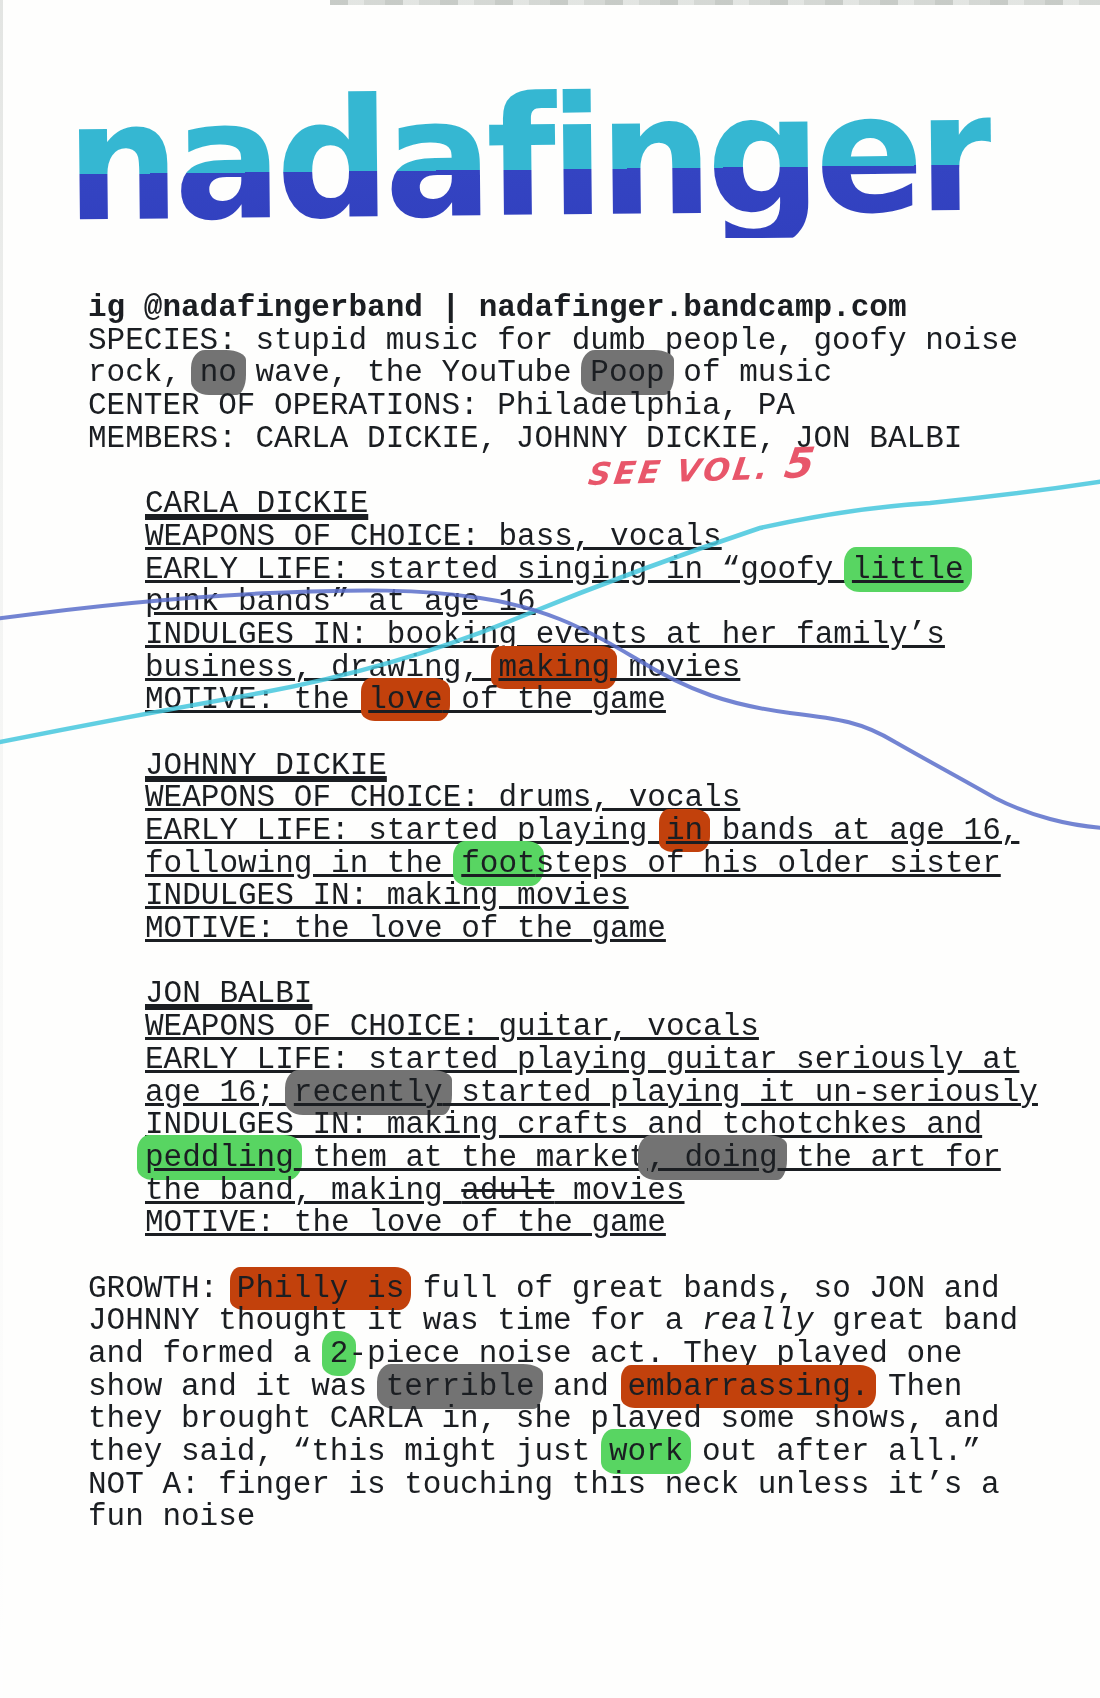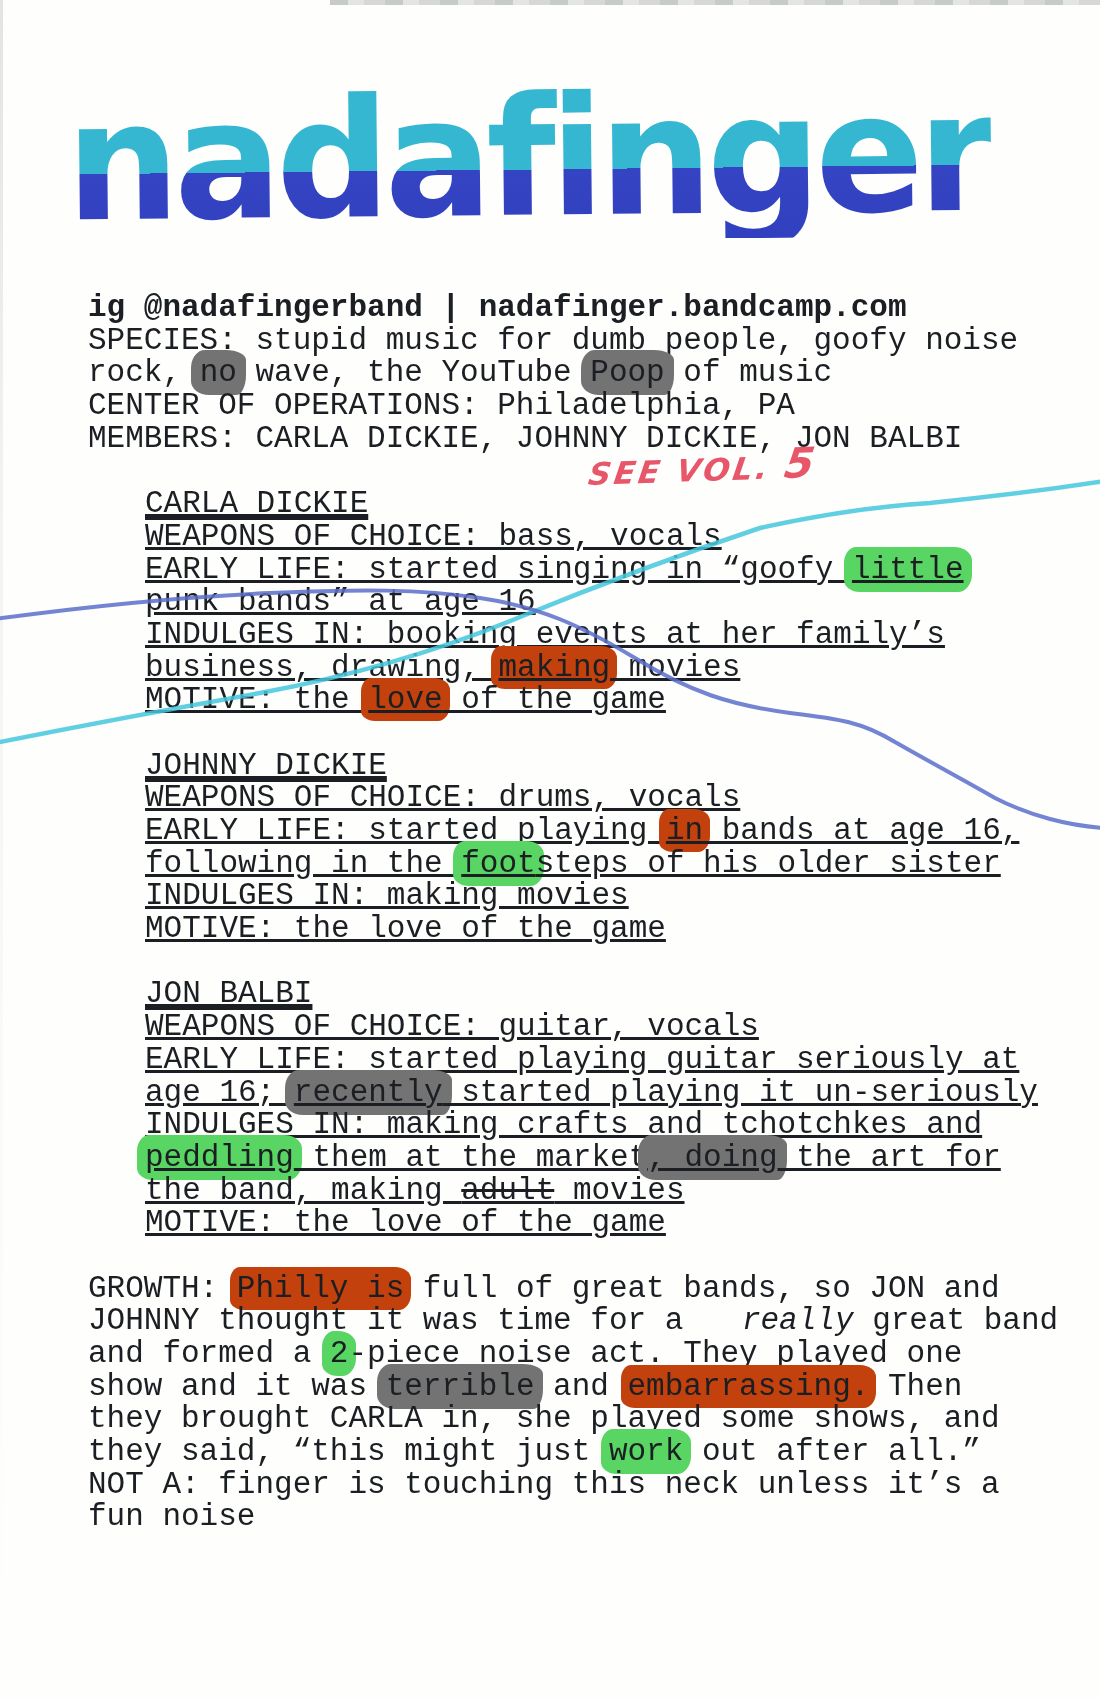--- a/index.html
+++ b/index.html
@@ -39,21 +39,21 @@
   .note .big5{font-size:42px;letter-spacing:0;}
   
   .textcol{
     position:absolute;left:88px;top:292px;z-index:1;
     font-size:31px;line-height:32.7px;color:#1b1e22;
     white-space:pre;
   }
   .line{height:32.7px;}
   .line.indent{padding-left:57px;text-decoration:underline;}
   .seg-bold{font-weight:bold;}
-  .seg-italic{font-style:italic;margin-left:40px;}
+  .seg-italic{font-style:italic;}
   .seg-header{text-decoration:underline;text-decoration-thickness:2.5px;text-underline-offset:5px;}
   .seg-strike{text-decoration:line-through;text-decoration-thickness:3px;}
   .h-red{background:#737373;border-radius:14px 20px 10px 18px/18px 10px 20px 14px;padding:5px 9px;margin:4px -9px;}
   .h-green{background:#58d562;border-radius:12px 18px 14px 16px/16px 14px 18px 12px;padding:5px 8px;margin:0 -8px;}
   .h-yellow{background:#c2410c;border-radius:10px 16px 12px 14px/14px 12px 16px 10px;padding:4px 7px;margin:0 -7px;}
   
   .squiggles{position:absolute;left:0;top:0;z-index:2;pointer-events:none;}
 </style>
 </head>
 <body>

